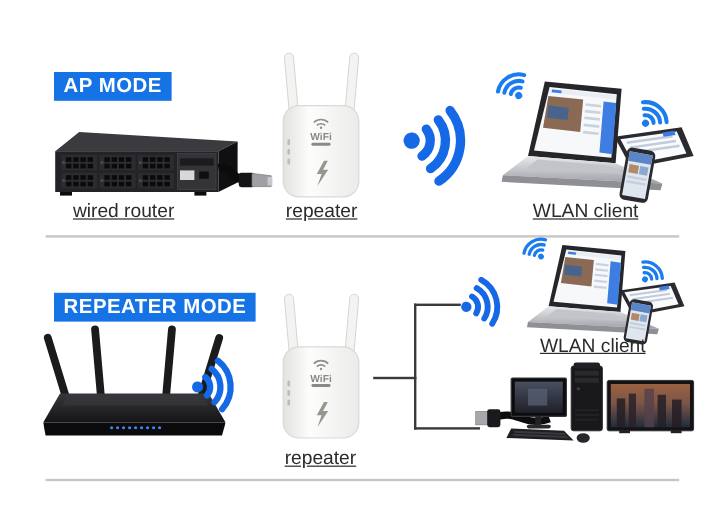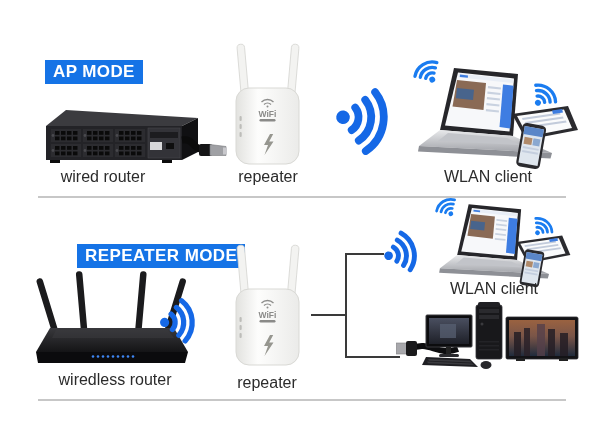--- a/index.html
+++ b/index.html
@@ -6,23 +6,23 @@
   #canvas{
     position:relative;width:600px;height:441px;background:#ffffff;overflow:hidden;
     font-family:"Liberation Sans",sans-serif;
   }
   .badge{
     position:absolute;background:#1573e6;color:#ffffff;font-weight:bold;
     font-size:17px;letter-spacing:.4px;height:24px;line-height:24px;
     padding:0 8px;white-space:nowrap;
   }
   #badge-ap{left:45px;top:60px;}
-  #badge-rep{left:45px;top:244px;margin-left:32px;}
+  #badge-rep{left:45px;top:244px;}
   .dev-label{
-    position:absolute;color:#2b2b2b;font-size:16px;text-align:center;white-space:nowrap;
+    position:absolute;color:#2b2b2b;font-size:16px;text-align:center;white-space:nowrap;text-decoration:underline;
   }
   #lbl-wired-router{left:33px;top:168px;width:140px;}
   #lbl-repeater1{left:208px;top:168px;width:120px;}
   #lbl-wlan1{left:418px;top:168px;width:140px;}
   #lbl-wireless-router{left:35px;top:371px;width:160px;}
   #lbl-repeater2{left:207px;top:374px;width:120px;}
   #lbl-wlan2{left:424px;top:280px;width:140px;}
   #lbl-wired-conn{left:413px;top:373px;width:160px;}
   .divider{position:absolute;left:38px;width:528px;height:2px;background:#c7c7c7;}
   #divider-1{top:196px;} #divider-2{top:399px;}
@@ -262,21 +262,20 @@
         <circle cx="62" cy="88.5" r="1.3"></circle>
         <circle cx="67" cy="88.5" r="1.3"></circle>
       <circle cx="72" cy="88.5" r="1.3"></circle>
         <circle cx="77" cy="88.5" r="1.3"></circle>
         <circle cx="82" cy="88.5" r="1.3"></circle>
       <circle cx="87" cy="88.5" r="1.3"></circle>
         <circle cx="92" cy="88.5" r="1.3"></circle>
         <circle cx="97" cy="88.5" r="1.3"></circle>
     </g>
   </svg>
-  <div class="dev-label" id="lbl-wireless-router">wiredless router</div>
 
   <svg class="dev" id="wifi-mid2" viewBox="0 0 70 70">
     <use href="#wifi-fan-shape" transform="rotate(-5 35 35)"></use>
   </svg>
 
   <svg class="dev" id="repeater2" viewBox="0 0 70 124">
     <rect x="9" y="2" width="7.5" height="60" rx="3.7" fill="#f3f3f1" stroke="#d5d5d1" stroke-width="0.8" transform="rotate(-5 12.7 62)"></rect>
     <rect x="53.5" y="2" width="7.5" height="60" rx="3.7" fill="#f3f3f1" stroke="#d5d5d1" stroke-width="0.8" transform="rotate(5 57.2 62)"></rect>
     <rect x="3" y="46" width="63" height="76" rx="13" fill="url(#repeaterBody)" stroke="#d9d9d5" stroke-width="1"></rect>
     <g fill="#bdbdb9">

